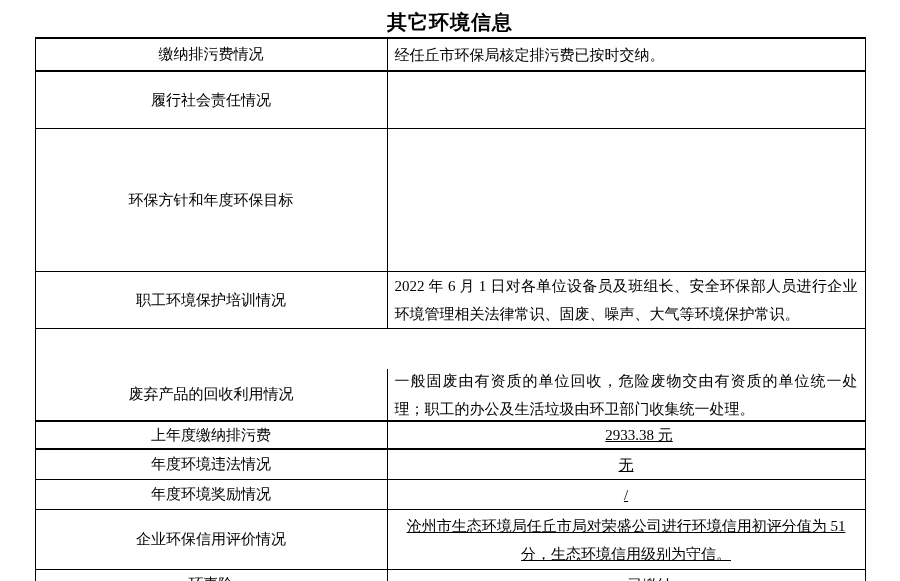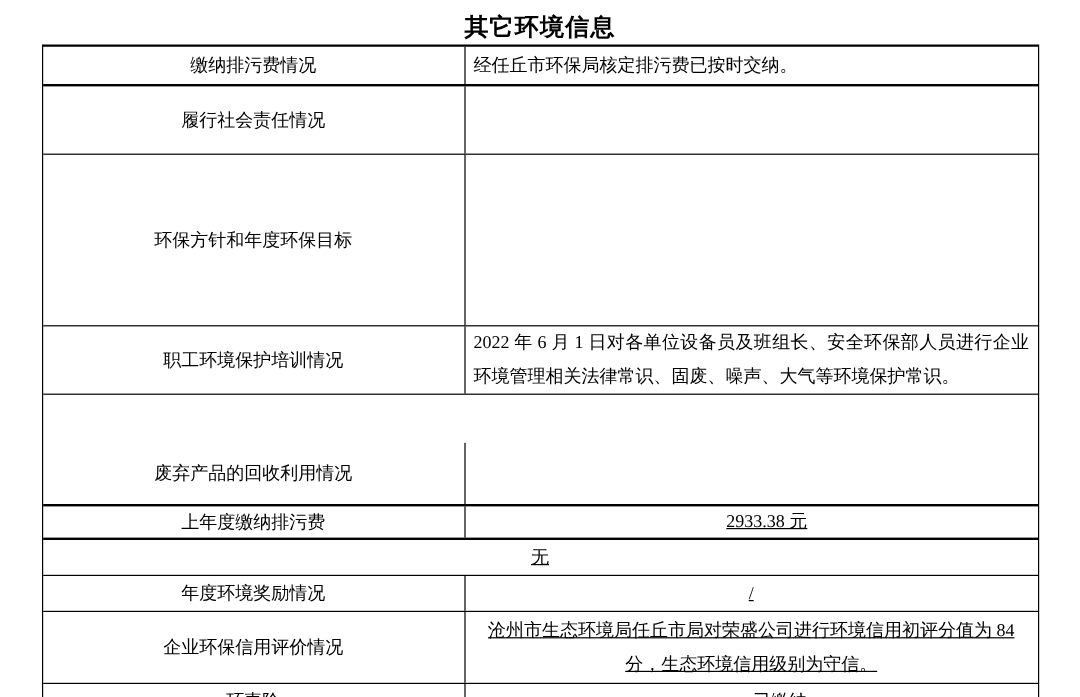--- a/index.html
+++ b/index.html
@@ -95,46 +95,50 @@
 
     <div class="trow r4">
       <div class="label-cell">职工环境保护培训情况</div>
       <div class="value-cell">
         <p>2022 年 6 月 1 日对各单位设备员及班组长、安全环保部人员进行企业环境管理相关法律常识、固废、噪声、大气等环境保护常识。</p>
       </div>
     </div>
 
     <div class="trow r5 thick">
       <div class="label-cell">废弃产品的回收利用情况</div>
+      <div class="value-cell">
+        <p>一般固废由有资质的单位回收，危险废物交由有资质的单位统一处理；职工的办公及生活垃圾由环卫部门收集统一处理。</p>
+      </div>
     </div>
 
     <div class="trow r6 thick">
       <div class="label-cell">上年度缴纳排污费</div>
       <div class="value-cell center">
         <p>2933.38 元</p>
       </div>
     </div>
 
     <div class="trow r7">
+      <div class="label-cell">年度环境违法情况</div>
       <div class="value-cell center">
         <p>无</p>
       </div>
     </div>
 
     <div class="trow r8">
       <div class="label-cell">年度环境奖励情况</div>
       <div class="value-cell center">
         <p>/</p>
       </div>
     </div>
 
     <div class="trow r9">
       <div class="label-cell">企业环保信用评价情况</div>
       <div class="value-cell center">
-        <p>沧州市生态环境局任丘市局对荣盛公司进行环境信用初评分值为 84 分，生态环境信用级别为守信。</p>
+        <p>沧州市生态环境局任丘市局对荣盛公司进行环境信用初评分值为 51 分，生态环境信用级别为守信。</p>
       </div>
     </div>
 
     <div class="trow r10">
       <div class="label-cell">环责险</div>
       <div class="value-cell center">
         <p>已缴纳</p>
       </div>
     </div>
 

